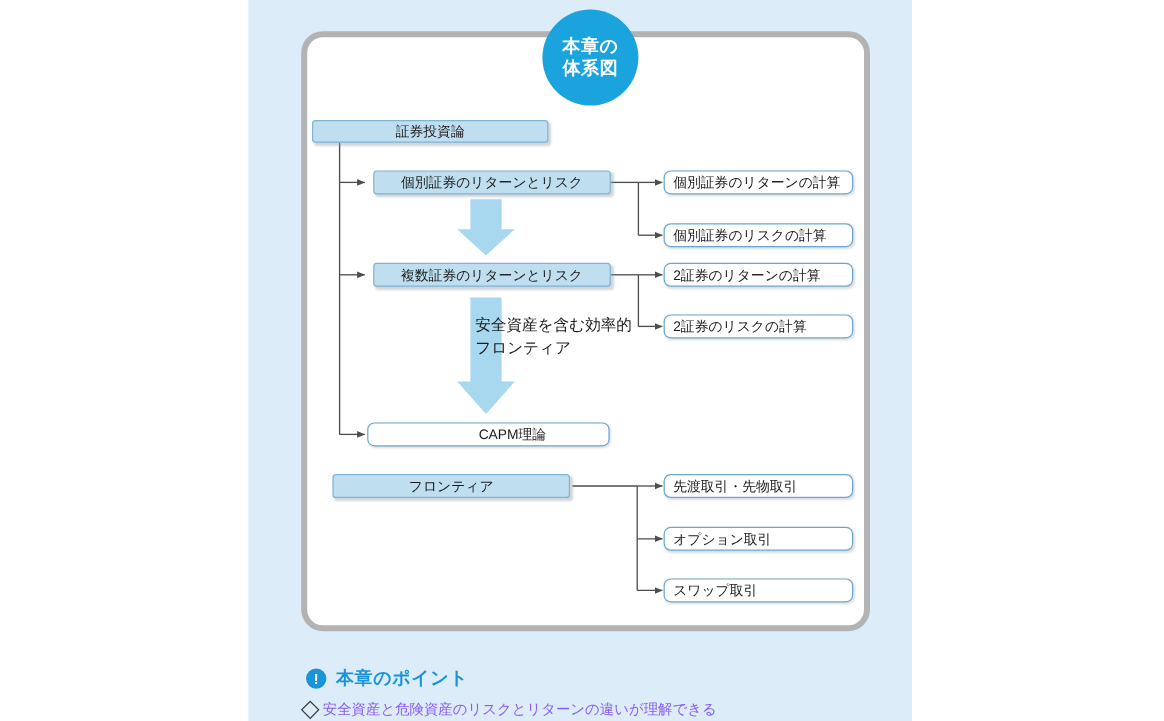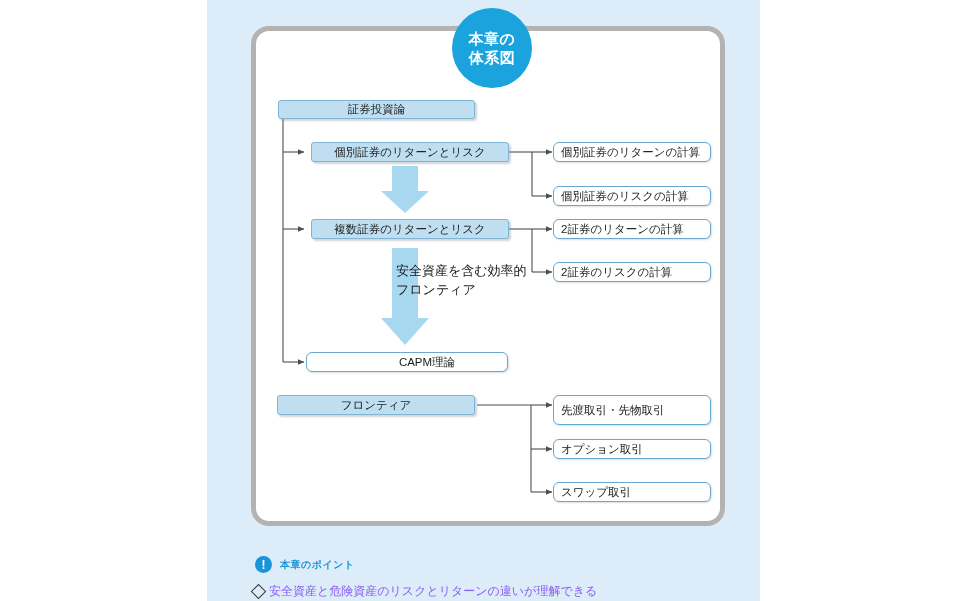--- a/index.html
+++ b/index.html
@@ -68,21 +68,21 @@
   .points-head{
     position:absolute;left:255px;top:556px;
     display:flex;align-items:center;gap:8px;
   }
   .excl-icon{
     width:17px;height:17px;border-radius:50%;background:#1a94d8;
     color:#ffffff;font-size:12px;font-weight:bold;
     display:flex;align-items:center;justify-content:center;
     line-height:1;
   }
-  .points-title{font-size:10px;font-weight:bold;color:#1a94d8;letter-spacing:0.5px;}
+  .points-title{font-size:15px;font-weight:bold;color:#1a94d8;letter-spacing:0.5px;}
   .point-row{
     position:absolute;left:253px;top:583px;
     display:flex;align-items:center;gap:5px;
     font-size:12px;color:#8b5cf6;white-space:nowrap;
   }
   .diamond{
     display:inline-block;width:9px;height:9px;
     border:1.4px solid #3a3a3a;transform:rotate(45deg);
   }
 </style>
@@ -130,21 +130,21 @@
       <path d="M531,405 L552,405" marker-end="url(#ah)"></path>
       <path d="M531,449 L552,449" marker-end="url(#ah)"></path>
       <path d="M531,492 L552,492" marker-end="url(#ah)"></path>
     </g>
 
     <path d="M392,166 L418,166 L418,191 L429,191 L405,213 L381,191 L392,191 z" fill="#a8d8f0"></path>
 
     <path d="M392,248 L418,248 L418,318 L429,318 L405,345 L381,318 L392,318 z" fill="#a8d8f0"></path>
   </svg>
 
-  <div class="node blue" style="left:278px;top:100px;width:197px;height:19px;">
+  <div class="node blue" style="left:260px;top:100px;width:197px;height:19px;">
     <span>証券投資論</span>
   </div>
 
   <div class="node blue" style="left:311px;top:142px;width:198px;height:20px;">
     <span>個別証券のリターンとリスク</span>
   </div>
 
   <div class="node blue" style="left:311px;top:219px;width:198px;height:20px;">
     <span>複数証券のリターンとリスク</span>
   </div>
@@ -166,21 +166,21 @@
   </div>
 
   <div class="node white" style="left:553px;top:219px;width:158px;height:20px;">
     <span>2証券のリターンの計算</span>
   </div>
 
   <div class="node white" style="left:553px;top:262px;width:158px;height:20px;">
     <span>2証券のリスクの計算</span>
   </div>
 
-  <div class="node white" style="left:553px;top:395px;width:158px;height:30px;">
+  <div class="node white" style="left:553px;top:395px;width:158px;height:20px;">
     <span>先渡取引・先物取引</span>
   </div>
 
   <div class="node white" style="left:553px;top:439px;width:158px;height:20px;">
     <span>オプション取引</span>
   </div>
 
   <div class="node white" style="left:553px;top:482px;width:158px;height:20px;">
     <span>スワップ取引</span>
   </div>

